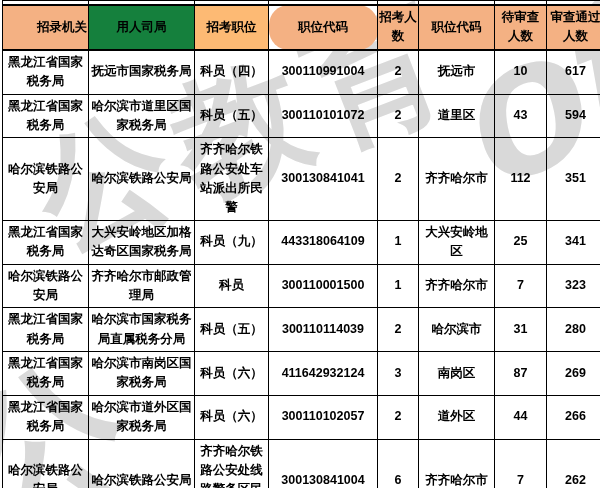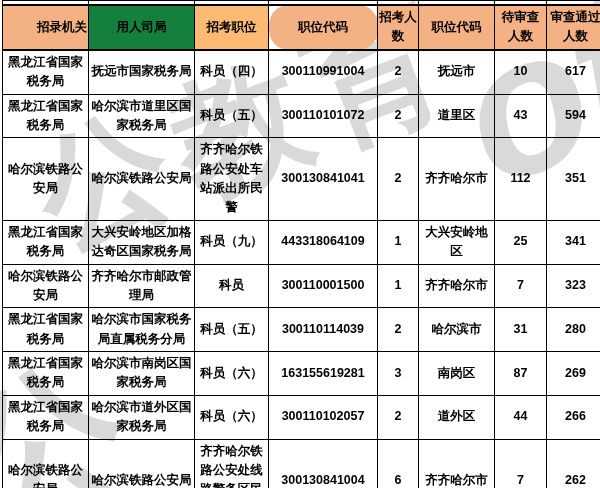--- a/index.html
+++ b/index.html
@@ -141,21 +141,21 @@
           <td>300110114039</td>
           <td>2</td>
           <td>哈尔滨市</td>
           <td>31</td>
           <td>280</td>
         </tr>
         <tr>
           <td>黑龙江省国家税务局</td>
           <td>哈尔滨市南岗区国家税务局</td>
           <td>科员（六）</td>
-          <td>163155619281</td>
+          <td>411642932124</td>
           <td>3</td>
           <td>南岗区</td>
           <td>87</td>
           <td>269</td>
         </tr>
         <tr>
           <td>黑龙江省国家税务局</td>
           <td>哈尔滨市道外区国家税务局</td>
           <td>科员（六）</td>
           <td>300110102057</td>

